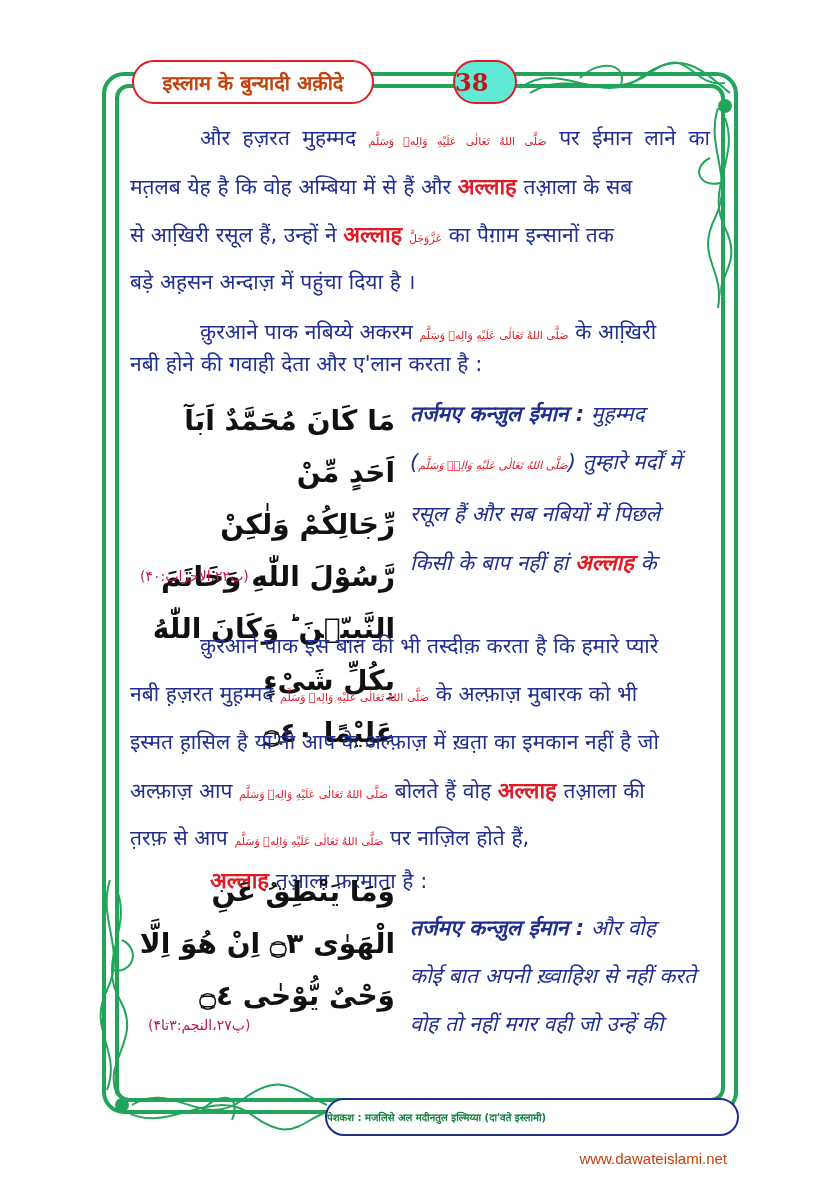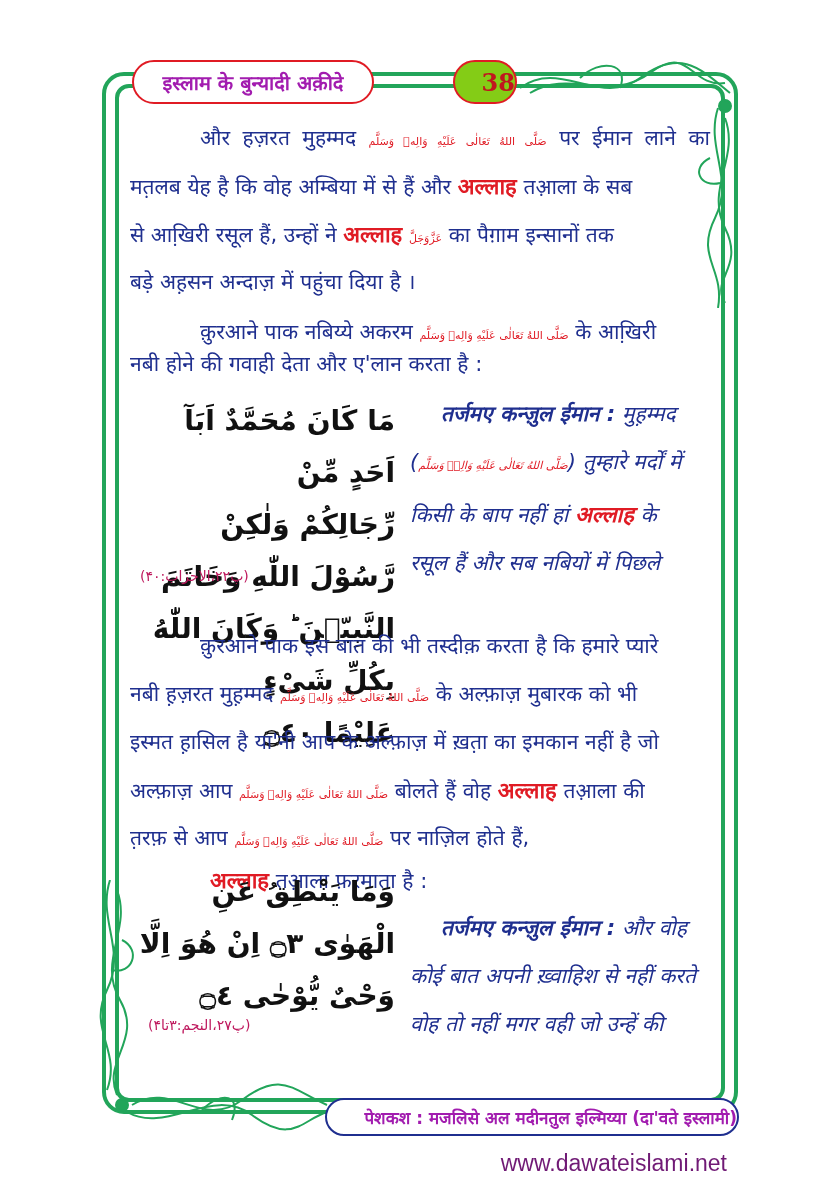--- a/index.html
+++ b/index.html
@@ -3,41 +3,41 @@
 <meta charset="utf-8">
 <style>
   html, body { margin:0; padding:0; background:#ffffff; }
   body { width:839px; height:1190px; position:relative; overflow:hidden;
          font-family:"DejaVu Sans", sans-serif; color:#1f2f8f; }
   .frame-line { position:absolute; border:4px solid #22a55a; box-sizing:border-box; }
   .frame-outer { left:102px; top:72px; width:636px; height:1042px; border-radius:22px; }
   .frame-inner { left:115px; top:84px; width:610px; height:1018px; border-radius:14px; }
   .vine { position:absolute; }
   .title-pill { position:absolute; left:132px; top:60px; width:238px; height:40px;
-     background:#fff; border:2px solid #e01b24; border-radius:22px; color:#a21caf;
+     background:#fff; border:2px solid #e01b24; border-radius:22px; color:#c2410c;
      font-size:20px; font-weight:bold; display:flex; align-items:center; justify-content:center; }
   .page-pill { position:absolute; left:453px; top:60px; width:60px; height:40px;
-     background:#84cc16; border:2px solid #e01b24; border-radius:22px; color:#c0161e;
+     background:#5eead4; border:2px solid #e01b24; border-radius:22px; color:#c0161e;
      font-family:"DejaVu Serif", serif; font-size:24px; font-weight:bold;
-     display:flex; align-items:center; justify-content:flex-end; }
+     display:flex; align-items:center; justify-content:flex-start; }
   .footer-pill { position:absolute; left:325px; top:1098px; width:410px; height:34px;
-     background:#fff; border:2px solid #1f2f8f; border-radius:20px; color:#a21caf;
-     font-size:17px; font-weight:bold; display:flex; align-items:center; justify-content:flex-end; }
+     background:#fff; border:2px solid #1f2f8f; border-radius:20px; color:#15803d;
+     font-size:10px; font-weight:bold; display:flex; align-items:center; justify-content:flex-start; }
   .website { position:absolute; right:112px; top:1150px; font-family:"Liberation Sans", sans-serif;
-     font-size:23px; color:#701a75; }
+     font-size:15px; color:#c2410c; }
   .content { position:absolute; left:130px; width:580px; font-size:21px; line-height:48px; }
   .line { position:absolute; left:0; width:580px; white-space:nowrap; }
   .justify { text-align:justify; text-align-last:justify; }
   .allah { color:#e01b24; font-weight:bold; font-size:22px; font-family:"DejaVu Serif", serif; }
   .saw { color:#e01b24; font-size:11px; font-family:"DejaVu Sans", sans-serif; direction:rtl; unicode-bidi:isolate;text-align:center; }
   .arabic { position:absolute; color:#111; font-family:"DejaVu Sans", sans-serif; direction:rtl;
      font-weight:bold; font-size:28px; text-align:right; }
   .ref { position:absolute; color:#be185d; font-size:14px; direction:rtl; font-family:"DejaVu Sans", sans-serif; }
   .trans { position:absolute; font-style:italic; font-size:21px; line-height:48px; white-space:nowrap; }
-  .trans b { font-weight:bold;margin-left:31px; }
+  .trans b { font-weight:bold; }
 </style>
 </head>
 <body>
 
 <div class="frame-line frame-outer"></div>
 <div class="frame-line frame-inner"></div>
 
 <svg class="vine" style="left:520px;top:48px" width="230" height="260" viewBox="0 0 230 260">
   <g fill="none" stroke="#22a55a" stroke-width="2">
     <path d="M0 40 C40 10, 80 60, 120 30 S180 20, 210 45"></path>
@@ -102,22 +102,22 @@
     <div>مَا كَانَ مُحَمَّدٌ اَبَآ اَحَدٍ مِّنْ</div>
     <div>رِّجَالِكُمْ وَلٰكِنْ رَّسُوْلَ اللّٰهِ وَخَاتَمَ</div>
     <div>النَّبِيّٖنَ ؕ وَكَانَ اللّٰهُ بِكُلِّ شَیْءٍ</div>
     <div>عَلِيْمًا ۝٤٠</div>
   </div>
   <div class="ref" style="left:140px;top:568px">(پ۲۲،الاحزاب:۴۰)</div>
 
   <div class="trans" style="left:410px;top:390px;width:300px">
     <div><b>तर्जमए कन्ज़ुल ईमान :</b><span> मुह़म्मद</span></div>
     <div><span>(</span><span class="saw">صَلَّى اللهُ تَعَالٰى عَلَيْهِ وَالِهٖ وَسَلَّم</span><span>)  तुम्हारे मर्दों में</span></div>
+    <div>रसूल हैं और सब नबियों में पिछले</div>
     <div><span>किसी के बाप नहीं हां </span><span class="allah">अल्लाह</span><span> के</span></div>
-    <div>रसूल हैं और सब नबियों में पिछले</div>
   </div>
 </div>
 
 <div class="content" style="top:622px">
   <div class="line" style="top:0;padding-left:70px">
     <span>क़ुरआने पाक इस बात की भी तस्दीक़ करता है कि हमारे प्यारे</span>
   </div>
   <div class="line" style="top:48px">
     <span>नबी ह़ज़रत मुह़म्मद </span><span class="saw">صَلَّى اللهُ تَعَالٰى عَلَيْهِ وَالِهٖ وَسَلَّم</span><span> के अल्फ़ाज़ मुबारक को भी</span>
   </div>

